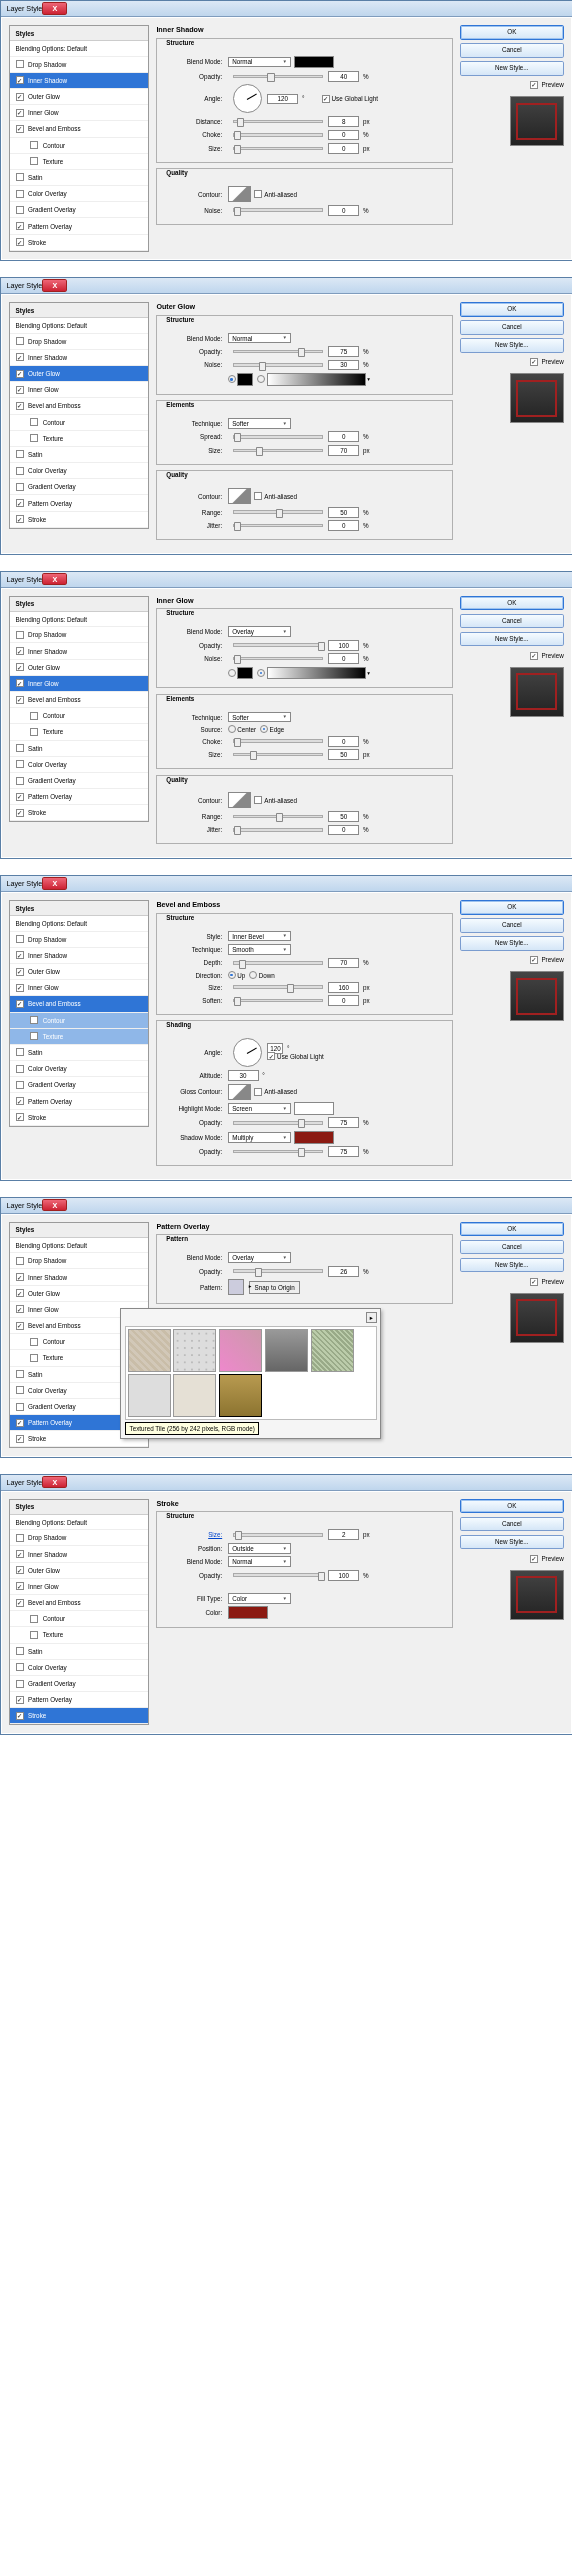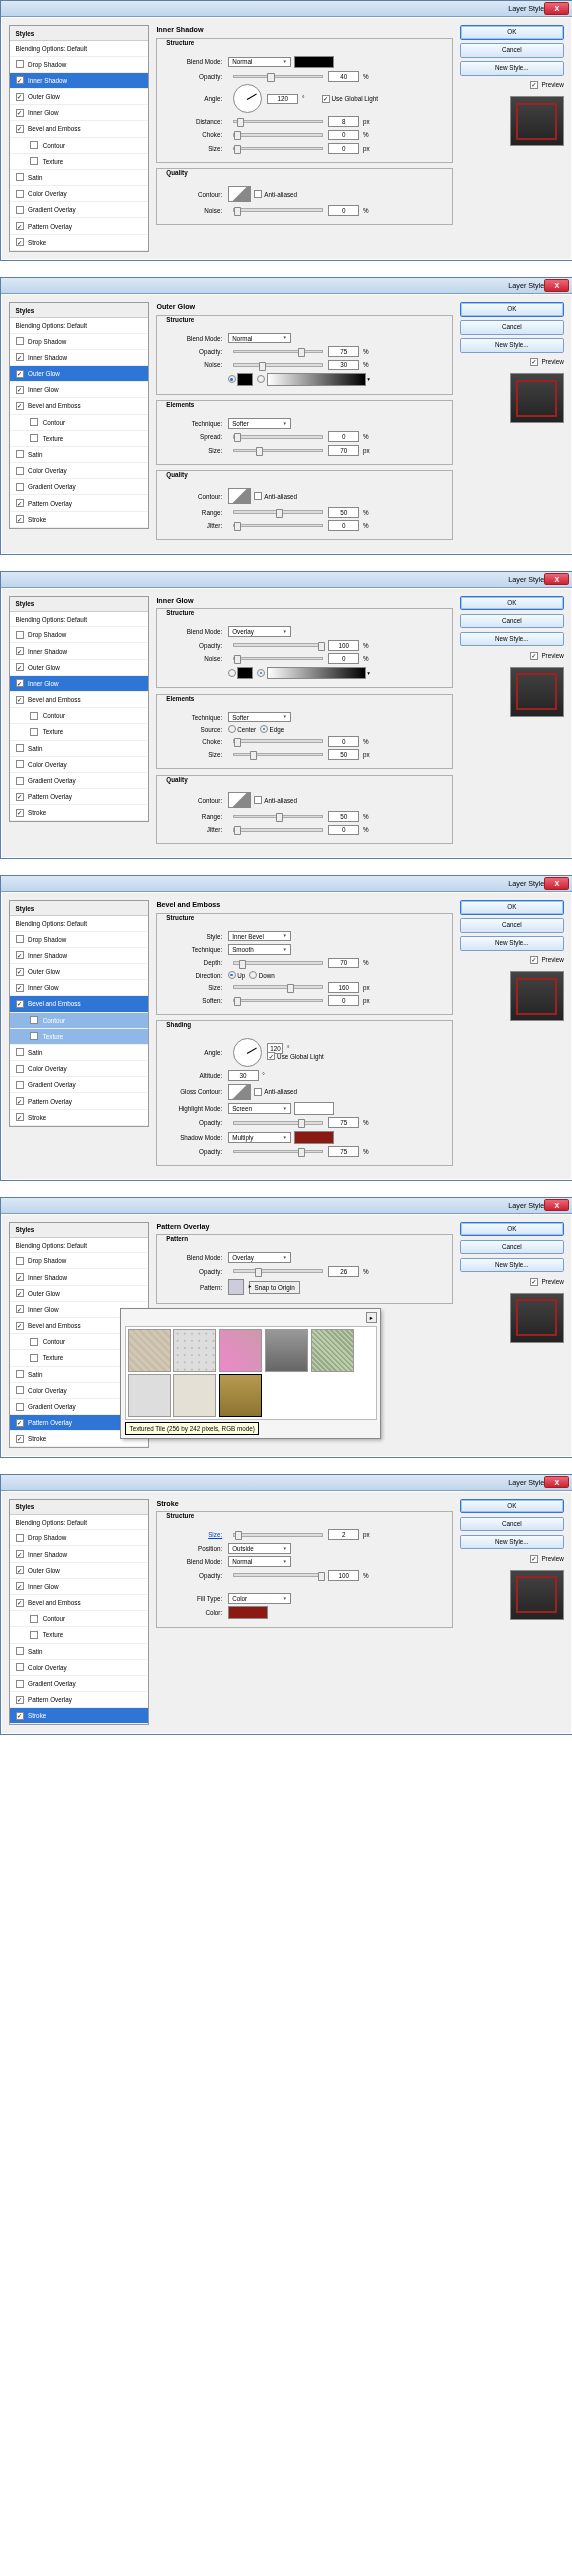--- a/index.html
+++ b/index.html
@@ -1,18 +1,18 @@
 <!DOCTYPE html>
 <html style="font-size:14.4px"><head>
 <meta charset="utf-8">
 <style>
   * { box-sizing: border-box; }
   body { margin: 0; padding: 0; font-family: "Segoe UI", Tahoma, sans-serif; font-size: 6.3px; background: #fff; }
   .dialog { width: 573px; border: 0.9px solid #5a7fa6; margin-bottom: 16px; }
-  .titlebar { height: 16px; background: linear-gradient(#dce8f5,#bfd6ed); display:flex; align-items:center; justify-content:flex-end; padding:0 0 0 5.4px; border-bottom:0.9px solid #7f9cbd; }
+  .titlebar { height: 16px; background: linear-gradient(#dce8f5,#bfd6ed); display:flex; align-items:center; justify-content:flex-start; padding:0 0 0 5.4px; border-bottom:0.9px solid #7f9cbd; }
   .titlebar .ttl { font-size:7.2px; color:#000; }
   .closebtn { width:25px; height:12.6px; background:linear-gradient(#e67,#c23); border:0.9px solid #a02020; border-radius:1.8px; color:#fff; display:flex; align-items:center; justify-content:center; margin-right:2.7px; font-size:7.2px; font-weight:bold; }
   .body { display:flex; background:#f0f0f0; padding:7.2px; gap:7.2px; border:0.9px solid #fff; }
   .styles-panel { width:140px; }
   .styles-box { border:0.9px solid #9a9a9a; background:#fff; }
   .styles-hdr { background:#eee; padding:3.6px 5.4px; font-weight:bold; border-bottom:0.9px solid #ccc; }
   .style-row { padding:3.6px 5.4px; display:flex; align-items:center; gap:4.5px; border-bottom:0.9px solid #eee; }
   .style-row.sub { padding-left:20px; }
   .style-row.sel { background:#2f75d6; color:#fff; }
   .style-row.selsub { background:#8fb7e8; color:#fff; }

